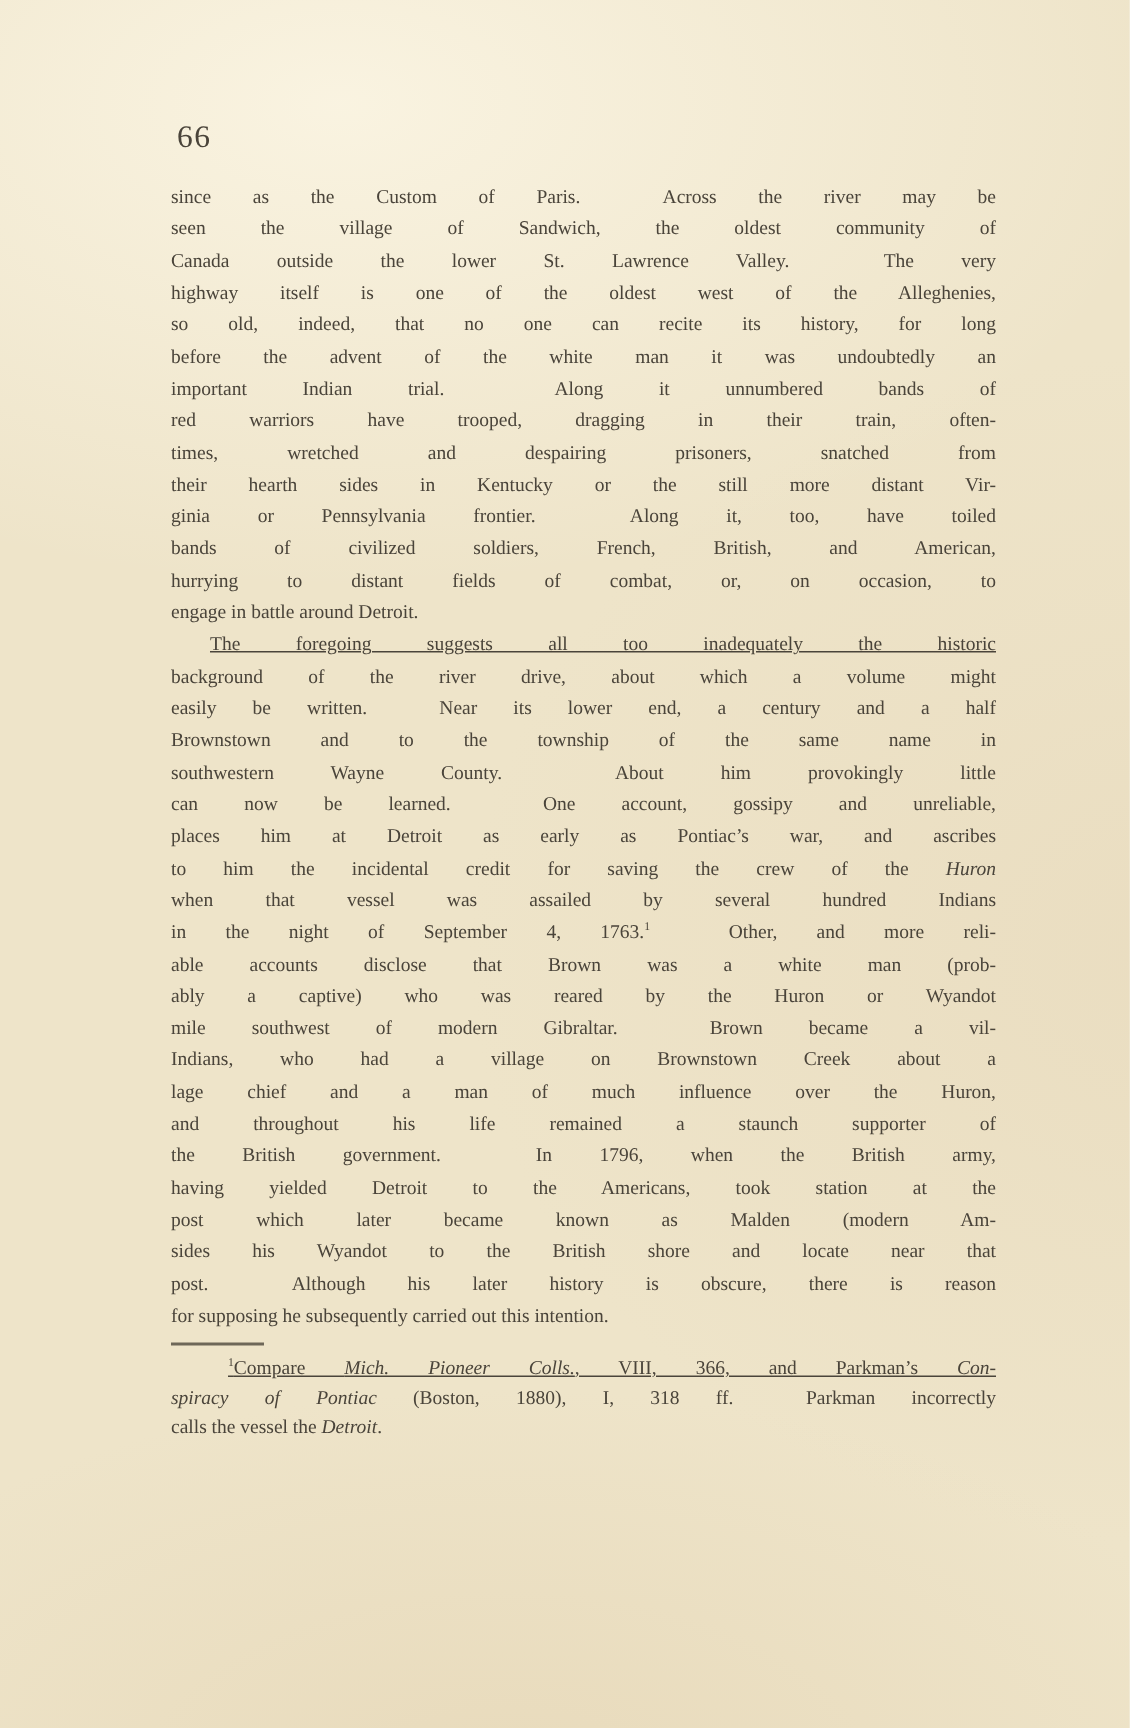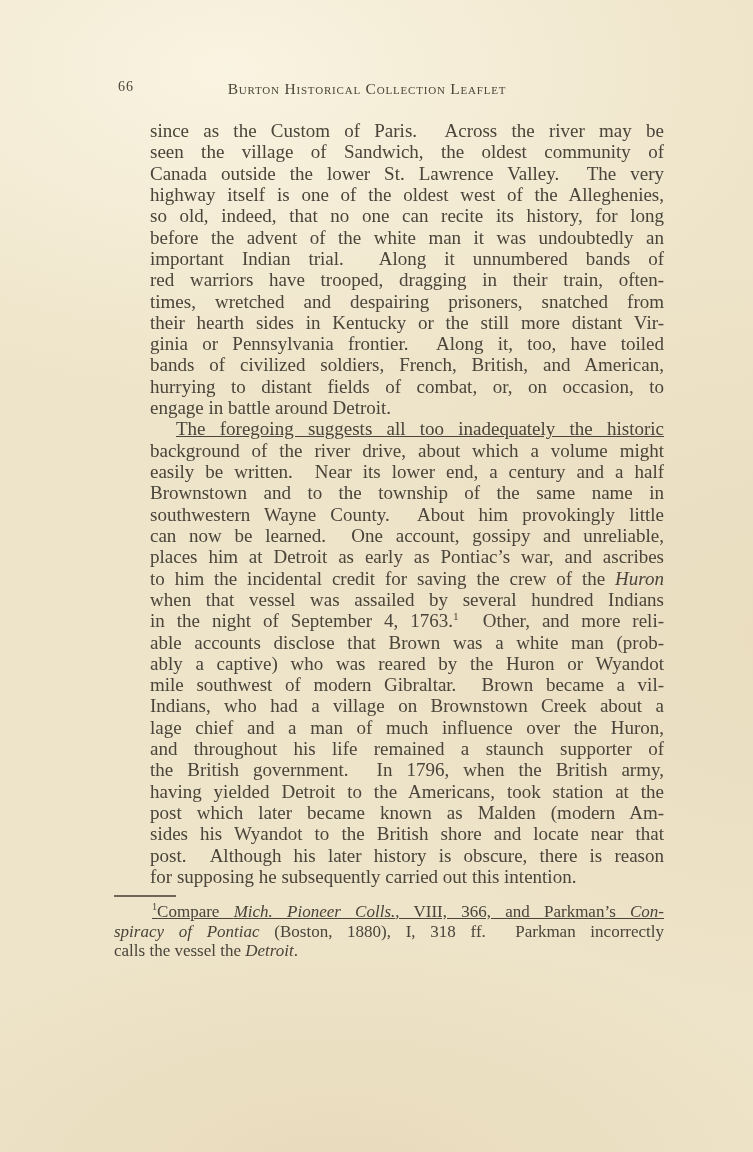--- a/index.html
+++ b/index.html
@@ -13,21 +13,21 @@
       radial-gradient(ellipse 900px 520px at 30% 6%,  rgba(250,244,226,0.95), rgba(250,244,226,0) 62%),
       radial-gradient(ellipse 760px 640px at 104% 55%, rgba(233,220,191,0.85), rgba(233,220,191,0) 62%),
       radial-gradient(ellipse 820px 420px at 45% 103%, rgba(230,215,183,0.75), rgba(230,215,183,0) 62%);
     font-family: "Liberation Serif", "DejaVu Serif", serif;
     color: #4a443a;
   }
   .runhead-number {
     position: absolute;
     left: 118px;
     top: 79px;
-    font-size: 14px;
+    font-size: 21px;
     letter-spacing: 1px;
   }
   .runhead-title {
     position: absolute;
     left: 367px;
     top: 80px;
     transform: translateX(-50%);
     font-variant: small-caps;
     font-size: 15.5px;
     letter-spacing: 0.8px;
@@ -39,28 +39,27 @@
     top: 120px;
     width: 550px;
   }
   .line {
     text-align: justify;
     text-align-last: justify;
     overflow: hidden;
   }
   .line.last { text-align-last: left; }
   .body-text .line {
-    font-size: 19px;
+    font-size: 13px;
     line-height: 21.32px;
     height: 21.32px;
-    margin-left: 36px;
   }
   .para.indent .line:first-child { text-indent: 26px; text-decoration: underline; }
   .footnote .line {
-    font-size: 17px;
+    font-size: 13px;
     line-height: 19.6px;
     height: 19.6px;
   }
   .footnote .para.indent .line:first-child { text-indent: 38px; }
   .fn-rule {
     width: 62px;
     height: 2px;
     background: #6e6758;
     margin: 8px 0 5px 0;
   }
@@ -71,21 +70,20 @@
   }
   .it { font-style: italic; }
 </style>
 </head>
 <body>
 
 <div class="page">
 
   <div class="runhead-number">66</div>
 
-  <div class="runhead-title">Burton Historical Collection Leaflet</div>
 
   <div class="textblock">
     <div class="body-text">
         <div class="para">
           <div class="line"><span>since as the Custom of Paris.&nbsp; Across the river may be</span></div>
           <div class="line"><span>seen the village of Sandwich, the oldest community of</span></div>
           <div class="line"><span>Canada outside the lower St. Lawrence Valley.&nbsp; The very</span></div>
           <div class="line"><span>highway itself is one of the oldest west of the Alleghenies,</span></div>
           <div class="line"><span>so old, indeed, that no one can recite its history, for long</span></div>
           <div class="line"><span>before the advent of the white man it was undoubtedly an</span></div>

